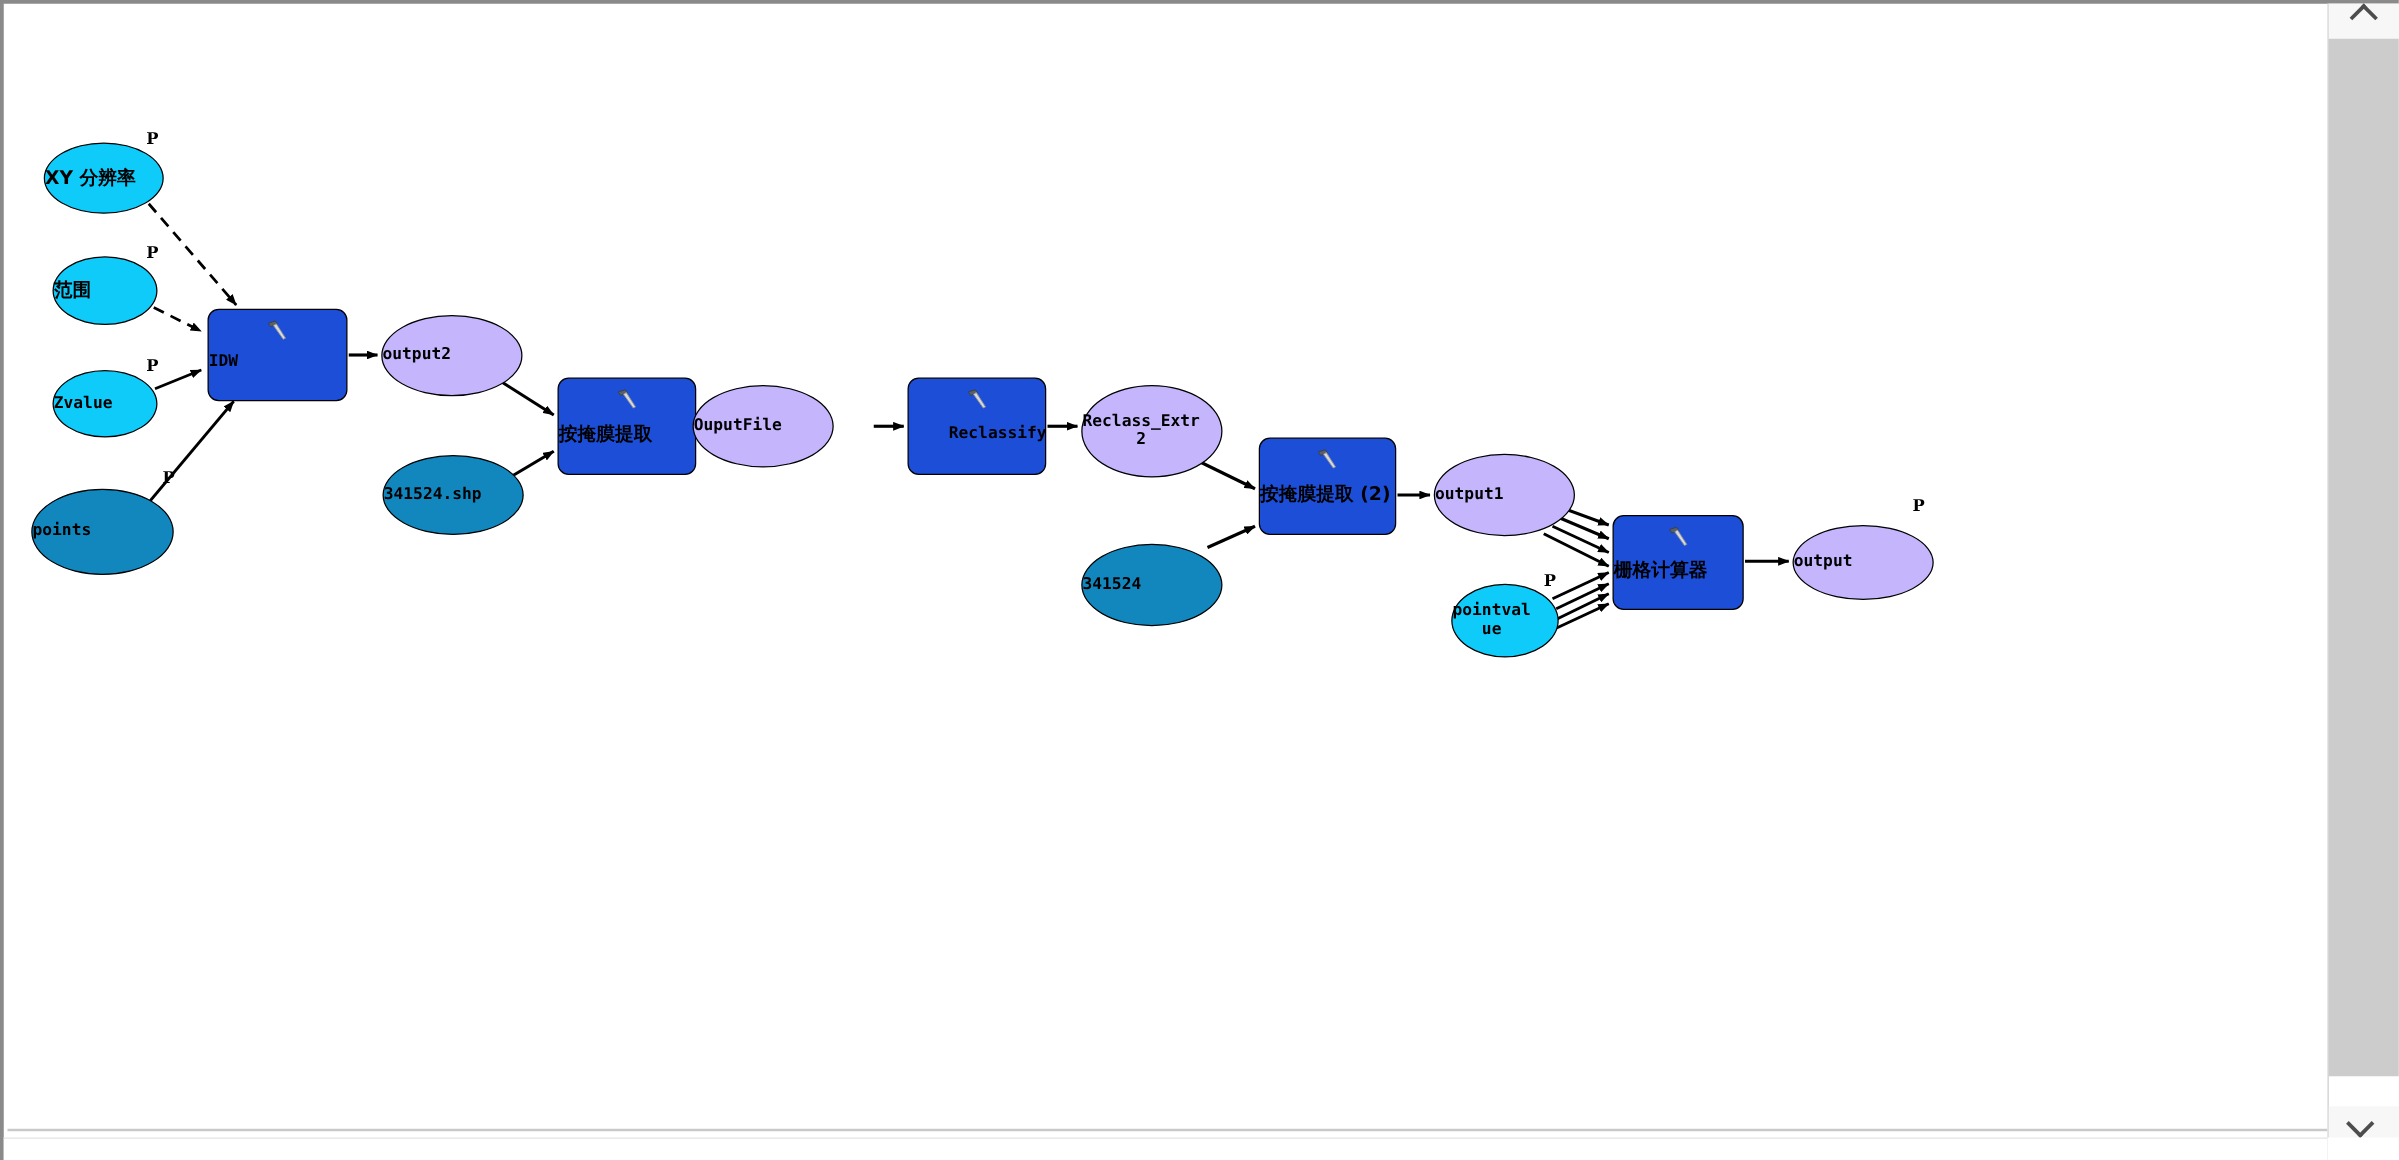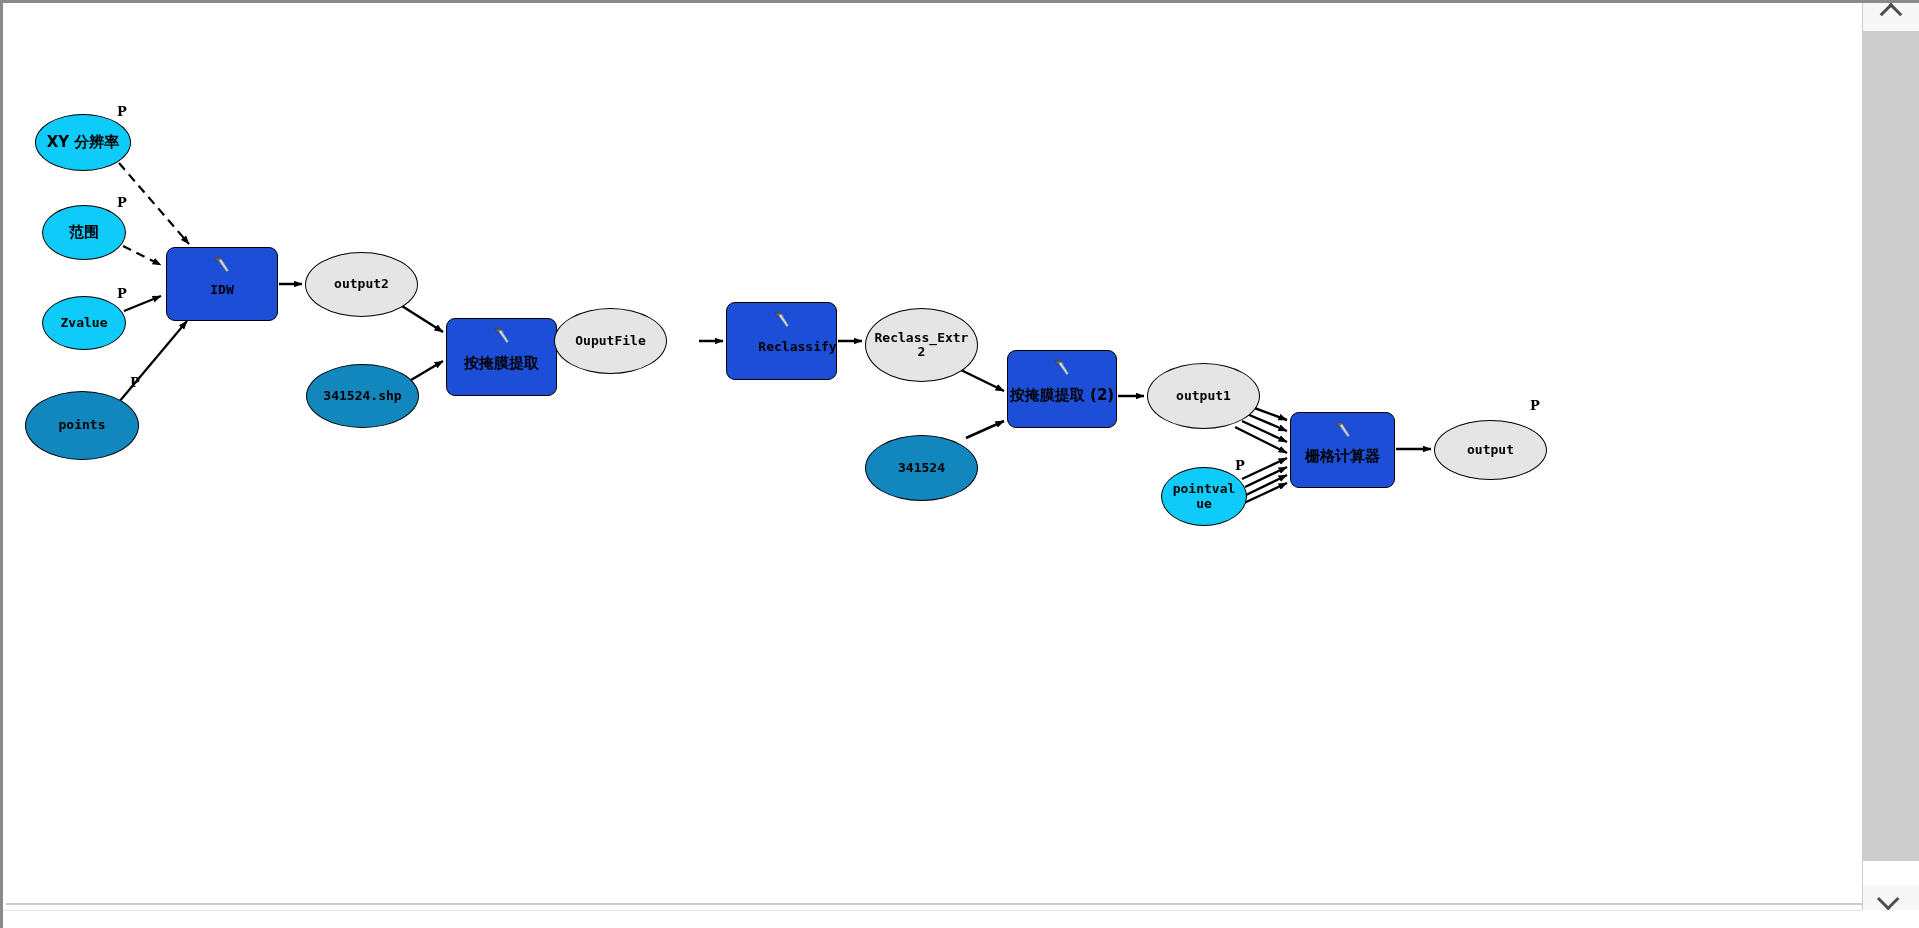--- a/index.html
+++ b/index.html
@@ -105,39 +105,39 @@
     height: 18px;
     background: #ffffff;
   }
 
   
   .node {
     position: absolute;
     box-sizing: border-box;
     display: flex;
     align-items: center;
-    justify-content: center;
+    justify-content: flex-start;
     text-align: center;
     color: #000000;
     font-family: "DejaVu Sans Mono", "Liberation Mono", monospace;
     font-weight: bold;
     font-size: 13px;
     line-height: 1.08;
     border: 1.4px solid #000000;
     white-space: pre-line;
     z-index: 3;
   }
   .node.ellipse { border-radius: 50%; }
   .node.process {
     border-radius: 9px;
     background: #1d4ed8;
   }
   .node.variable  { background: #0FCBFA; }
   .node.datalayer { background: #1187BE; }
-  .node.derived   { background: #e5e5e5; }
+  .node.derived   { background: #c4b5fd; }
 
   .node .label { pointer-events: none; }
   .node.process .label { margin-top: 12px; }
   .node.cjk .label {
     font-family: "DejaVu Sans", "Liberation Sans", sans-serif;
     font-size: 15px;
     font-weight: bold;
   }
 
   
@@ -256,21 +256,21 @@
     </div>
 
     <div class="node ellipse derived" style="left:299px; top:246px; width:113px; height:65px;">
       <span class="label">output2</span>
     </div>
 
     <div class="node ellipse datalayer" style="left:300px; top:358px; width:113px; height:64px;">
       <span class="label">341524.shp</span>
     </div>
 
-    <div class="node process cjk" style="left:440px; top:312px; width:111px; height:78px;">
+    <div class="node process cjk" style="left:440px; top:296px; width:111px; height:78px;">
       <svg class="tool-icon" viewBox="0 0 24 24">
         <path d="M4 5 L10 3 L12 6 L6 8 Z" fill="#5b5f66" stroke="#3b3f44" stroke-width="0.8"></path>
         <path d="M8.5 7 L17 19 L19 18 L11 5.5 Z" fill="#d7d9db" stroke="#8c8f93" stroke-width="0.8"></path>
       </svg>
       <span class="label">按掩膜提取</span>
     </div>
 
     <div class="node ellipse derived" style="left:548px; top:302px; width:113px; height:66px;">
       <span class="label">OuputFile</span>
     </div>

